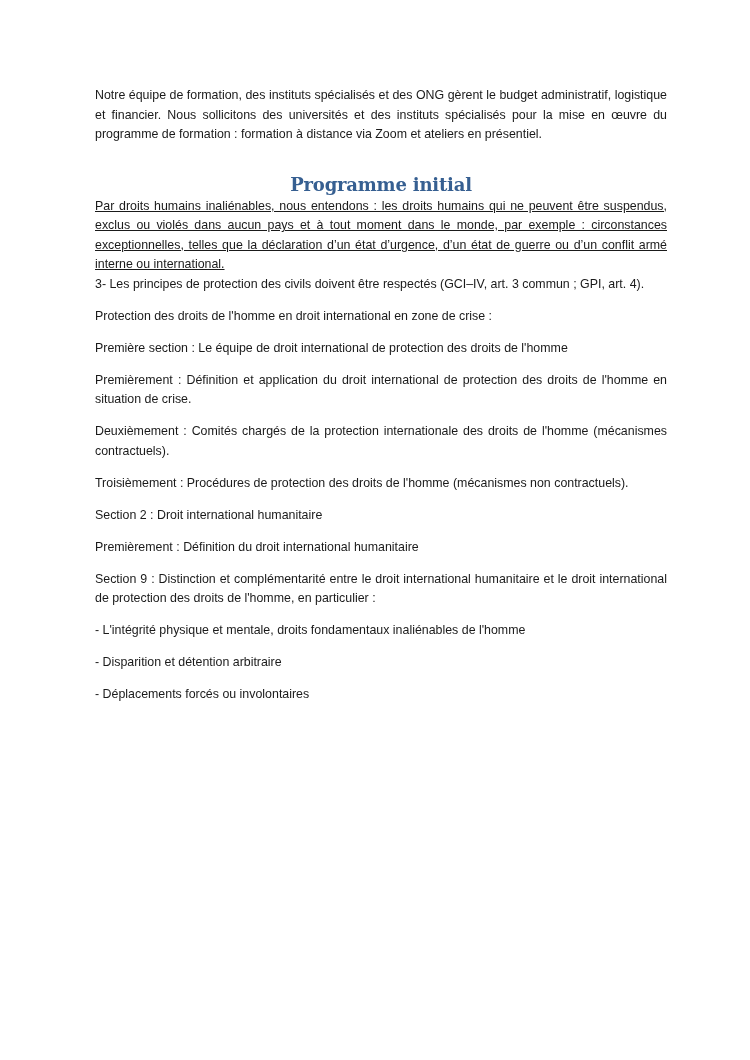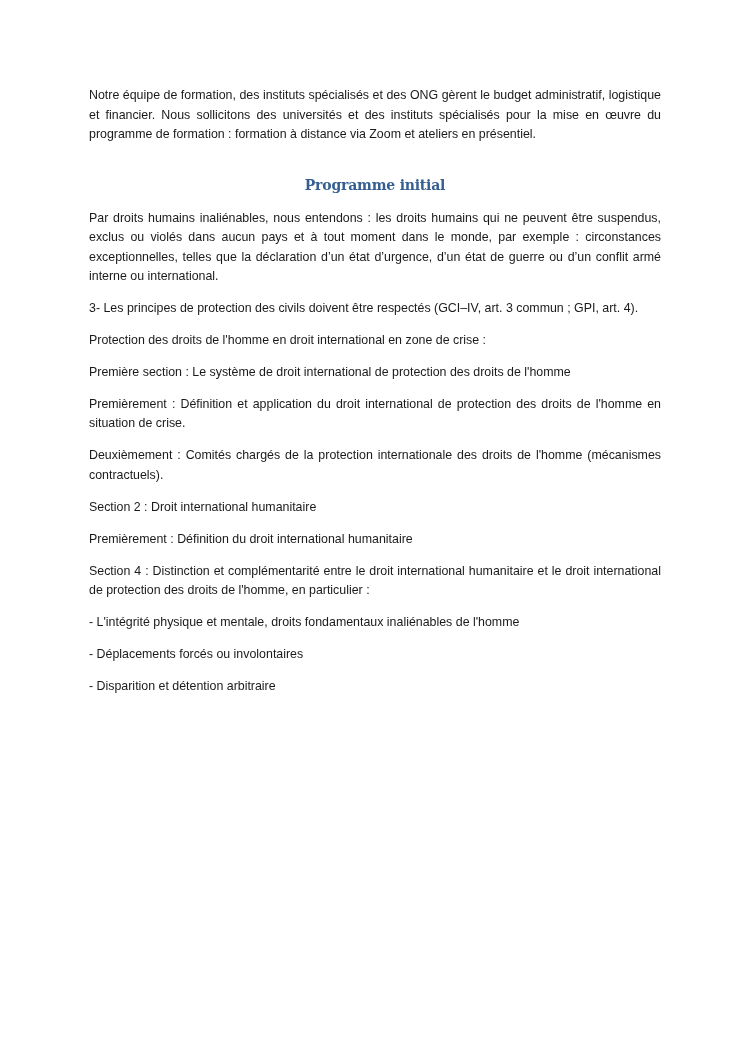--- a/index.html
+++ b/index.html
@@ -8,71 +8,73 @@
       background: #ffffff;
     }
     body {
       width: 750px;
       height: 1060px;
       position: relative;
       overflow: hidden;
     }
     .page {
       position: absolute;
-      left: 89px;
+      left: 95px;
       top: 86px;
       width: 572px;
       font-family: "Liberation Sans", sans-serif;
       font-size: 12.4px;
       color: #1a1a1a;
       line-height: 19.5px;
     }
     .para {
       margin: 0 0 12.5px 0;
       text-align: justify;
     }
     .intro {
       margin-bottom: 0;
     }
     .heading {
       font-family: "DejaVu Serif", serif;
       font-weight: bold;
       color: #365f91;
       text-align: center;
-      font-size: 14px;
-      margin: 12px;
+      font-size: 18px;
+      margin: 0;
       line-height: 24px;
       letter-spacing: -0.2px;
     }
     .h1 {
       margin-top: 28px;
     }
     .h2 {
       margin-top: 31px;
       margin-bottom: 33px;
     }
     .lead {
-      margin-bottom: 12px;
+      margin-bottom: 0;
+      text-decoration: underline;
     }
   </style>
 </head>
 <body>
 
 <div class="page">
   <p class="para intro">Notre équipe de formation, des instituts spécialisés et des ONG gèrent le budget administratif, logistique et financier. Nous sollicitons des universités et des instituts spécialisés pour la mise en œuvre du programme de formation : formation à distance via Zoom et ateliers en présentiel.</p>
 
   <h2 class="heading h1">Programme initial</h2>
 
   <p class="para lead">Par droits humains inaliénables, nous entendons : les droits humains qui ne peuvent être suspendus, exclus ou violés dans aucun pays et à tout moment dans le monde, par exemple : circonstances exceptionnelles, telles que la déclaration d’un état d’urgence, d’un état de guerre ou d’un conflit armé interne ou international.</p>
 
   <p class="para">3- Les principes de protection des civils doivent être respectés (GCI–IV, art. 3 commun ; GPI, art. 4).</p>
 
   <p class="para">Protection des droits de l'homme en droit international en zone de crise :</p>
-  <p class="para">Première section : Le système de droit international de protection des droits de l'homme</p>
+  <p class="para">Première section : Le équipe de droit international de protection des droits de l'homme</p>
   <p class="para">Premièrement : Définition et application du droit international de protection des droits de l'homme en situation de crise.</p>
   <p class="para">Deuxièmement : Comités chargés de la protection internationale des droits de l'homme (mécanismes contractuels).</p>
+  <p class="para">Troisièmement : Procédures de protection des droits de l'homme (mécanismes non contractuels).</p>
   <p class="para">Section 2 : Droit international humanitaire</p>
   <p class="para">Premièrement : Définition du droit international humanitaire</p>
-  <p class="para">Section 4 : Distinction et complémentarité entre le droit international humanitaire et le droit international de protection des droits de l'homme, en particulier :</p>
+  <p class="para">Section 9 : Distinction et complémentarité entre le droit international humanitaire et le droit international de protection des droits de l'homme, en particulier :</p>
   <p class="para">- L'intégrité physique et mentale, droits fondamentaux inaliénables de l'homme</p>
+  <p class="para">- Disparition et détention arbitraire</p>
   <p class="para">- Déplacements forcés ou involontaires</p>
-  <p class="para">- Disparition et détention arbitraire</p>
 </div>
 
 </body></html>

